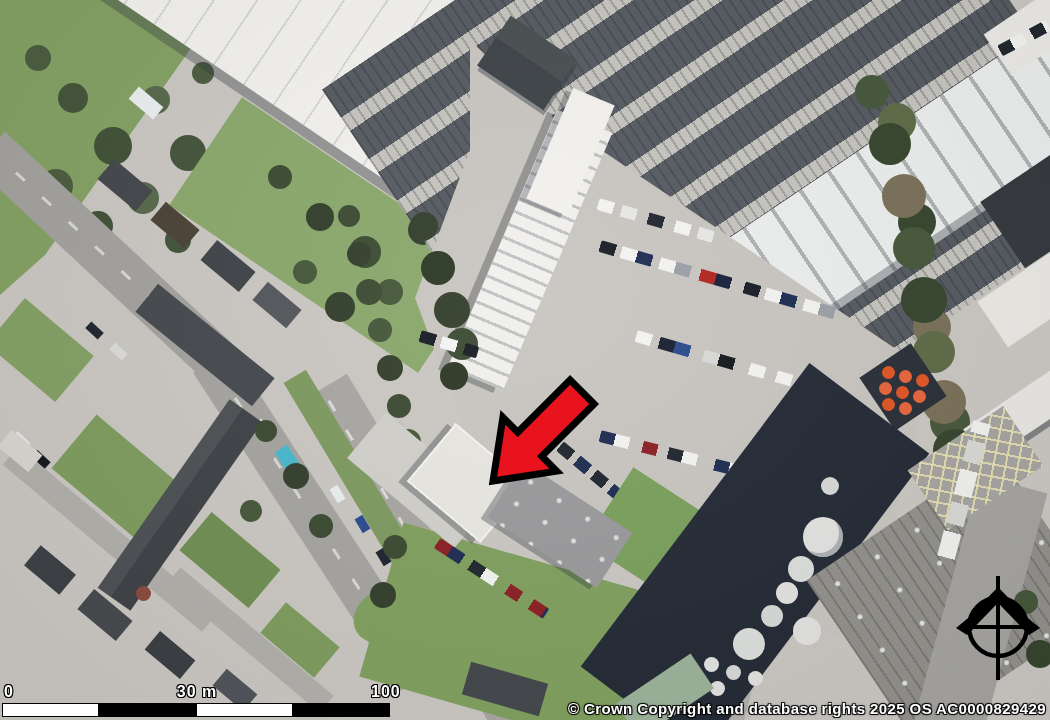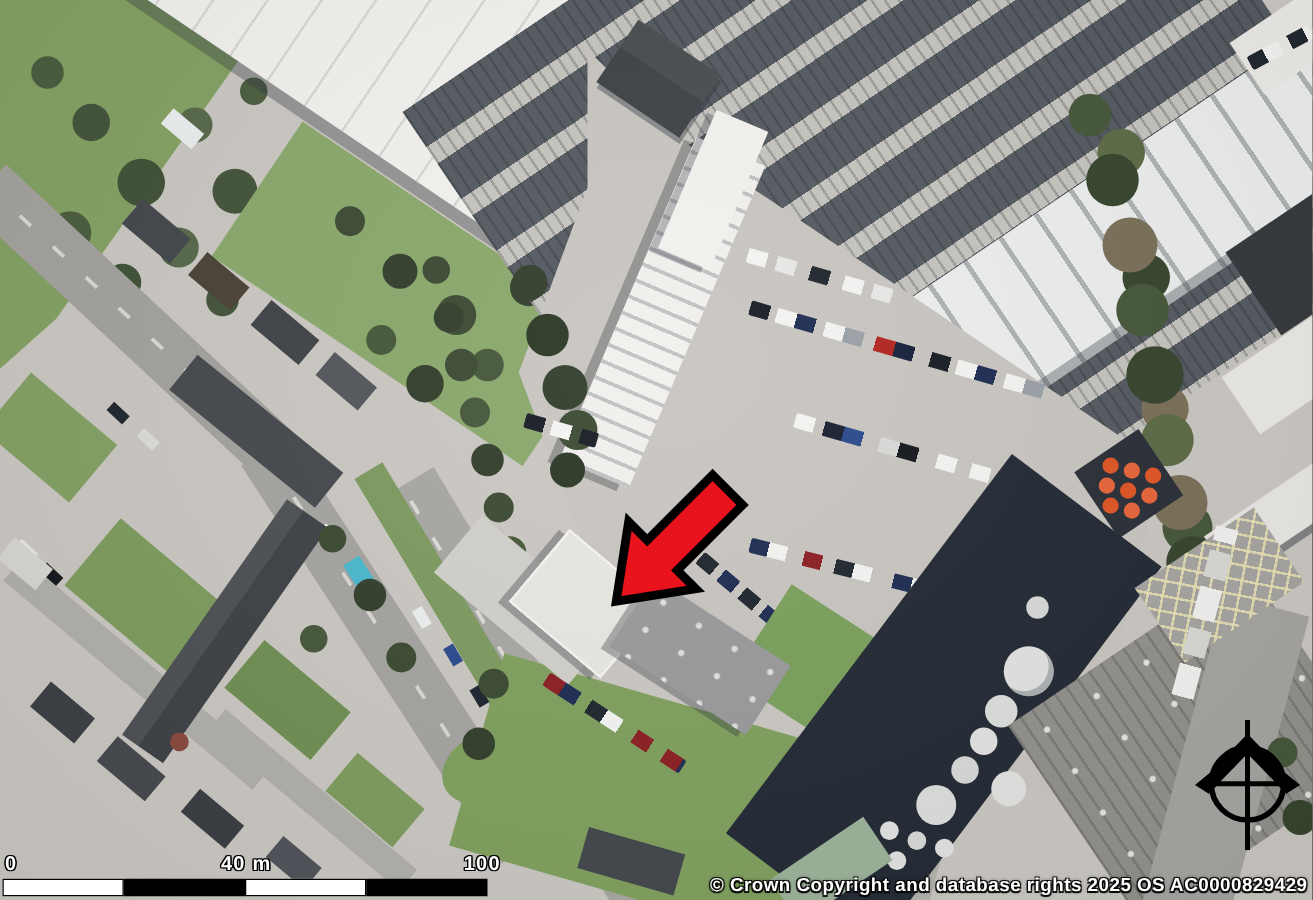--- a/index.html
+++ b/index.html
@@ -183,21 +183,21 @@
     <line x1="50" y1="8" x2="50" y2="112" stroke="#000" stroke-width="4"></line>
     <line x1="13" y1="59" x2="89" y2="59" stroke="#000" stroke-width="4"></line>
     <circle cx="50" cy="59" r="29" fill="none" stroke="#000" stroke-width="4.5"></circle>
     <path d="M18 60 L50 27 L82 60" fill="none" stroke="#000" stroke-width="11" stroke-linejoin="miter"></path>
     <polygon points="8,60 19,51 26,60 19,67" fill="#000"></polygon>
     <polygon points="92,60 81,51 74,60 81,67" fill="#000"></polygon>
   </svg>
 
   <div class="o" style="left:0;top:682px;width:440px;height:38px;z-index:50;">
     <span class="o lbl" style="left:4px;top:1px;">0</span>
-    <span class="o lbl" style="left:197px;top:1px;transform:translateX(-50%);">40 m</span>
+    <span class="o lbl" style="left:197px;top:1px;transform:translateX(-50%);">30 m</span>
     <span class="o lbl" style="left:394px;top:1px;transform:translateX(-50%);">100 m</span>
     <div class="o" style="left:2px;top:21px;white-space:nowrap;font-size:0;">
       <span class="seg" style="width:97px;background:#fff;border:1px solid #000;"></span><span class="seg" style="width:97px;background:#000;"></span><span class="seg" style="width:97px;background:#fff;border:1px solid #000;"></span><span class="seg" style="width:97px;background:#000;"></span>
     </div>
   </div>
 
   <div class="o attr" style="right:4px;bottom:3px;z-index:50;white-space:nowrap;">© Crown Copyright and database rights 2025 OS AC0000829429</div>
 
 </div>
 

